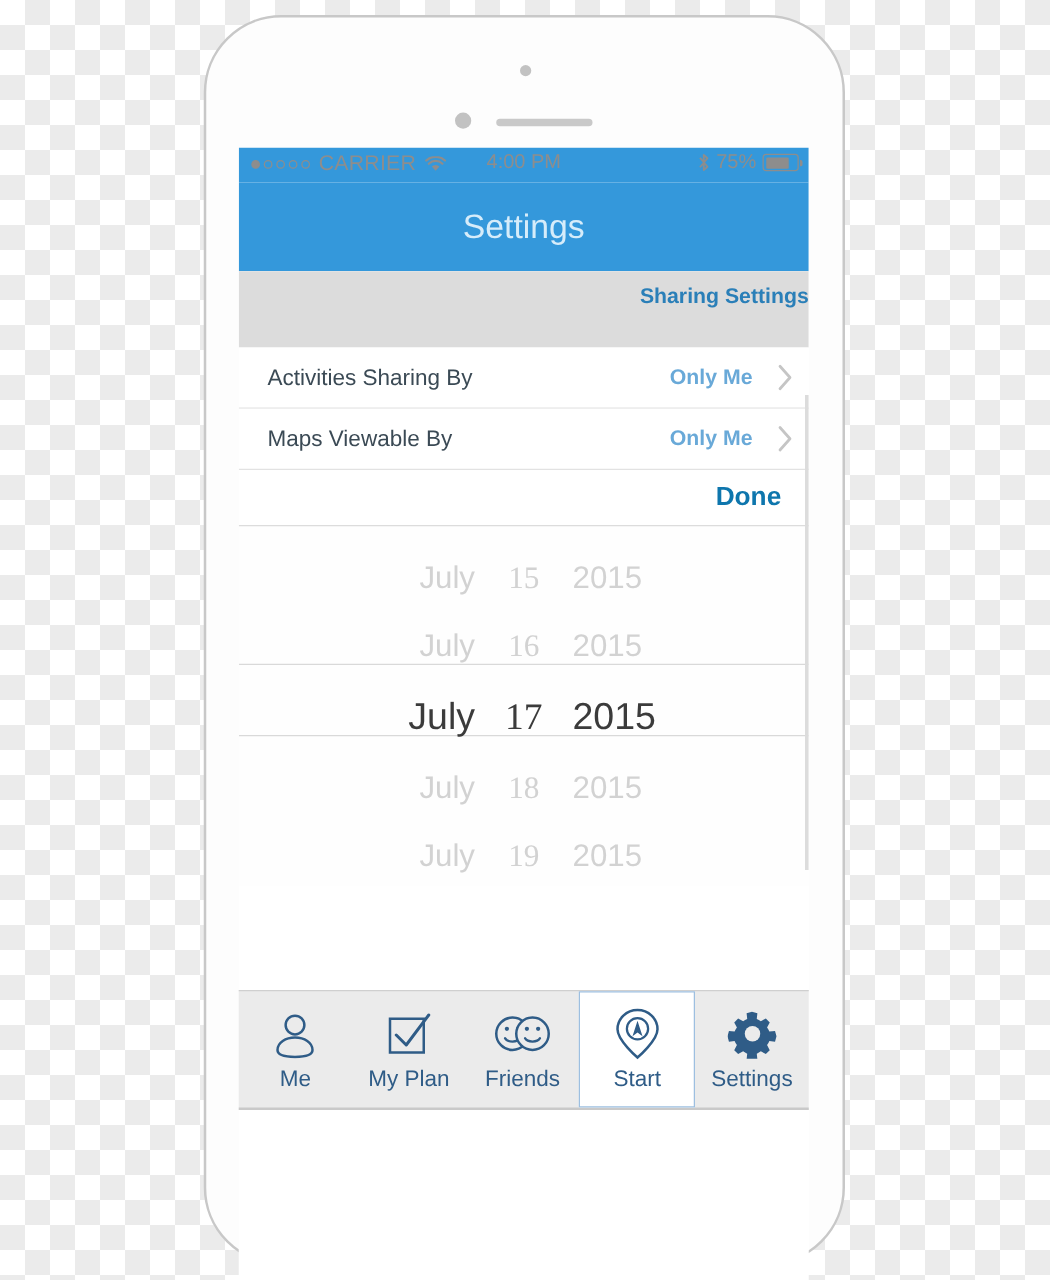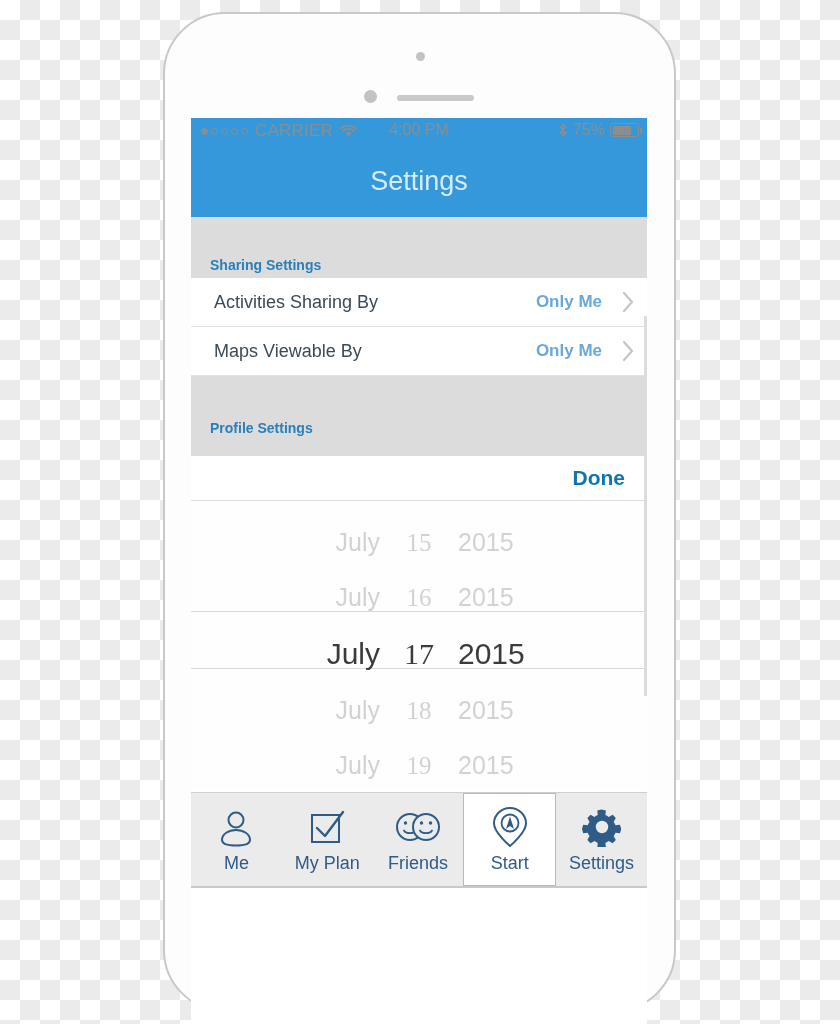--- a/index.html
+++ b/index.html
@@ -169,23 +169,24 @@
   
   #content {
     position: relative;
     background: #ffffff;
     height: 691px;
   }
   .section-header {
     background: #dcdcdc;
     color: #2a7fb8;
     font-weight: bold;
-    font-size: 14px;
-    padding: 40px 0 0 19px;
-    box-sizing: border-box;
+    font-size: 17px;
+    padding: 10px 0 0 19px;
+    box-sizing: border-box;
+    text-align: right;
   }
   #sharing-header { height: 61px; }
   #profile-header { height: 80px; padding-top: 44px; }
 
   .list-row {
     height: 49px;
     border-bottom: 1px solid #e2e2e2;
     display: flex;
     align-items: center;
     padding: 0 12px 0 23px;
@@ -357,21 +358,20 @@
     <div class="list-row">
       <span class="row-label">Maps Viewable By</span>
       <span class="row-value">Only Me</span>
       <span>
         <svg class="chev" viewBox="0 0 13 22">
             <path d="M2 2 L10 11 L2 20" stroke="#c5c5c5" stroke-width="2.2" fill="none" stroke-linecap="round" stroke-linejoin="round"></path>
           </svg>
       </span>
     </div>
 
-    <div id="profile-header" class="section-header">Profile Settings</div>
 
     <div id="done-bar">
       <span id="done-button">Done</span>
     </div>
 
     <div id="date-picker">
       <div class="pick-row">
         <span class="pick-cell pc-month">July</span>
         <span class="pick-cell pc-day">15</span>
         <span class="pick-cell pc-year">2015</span>

